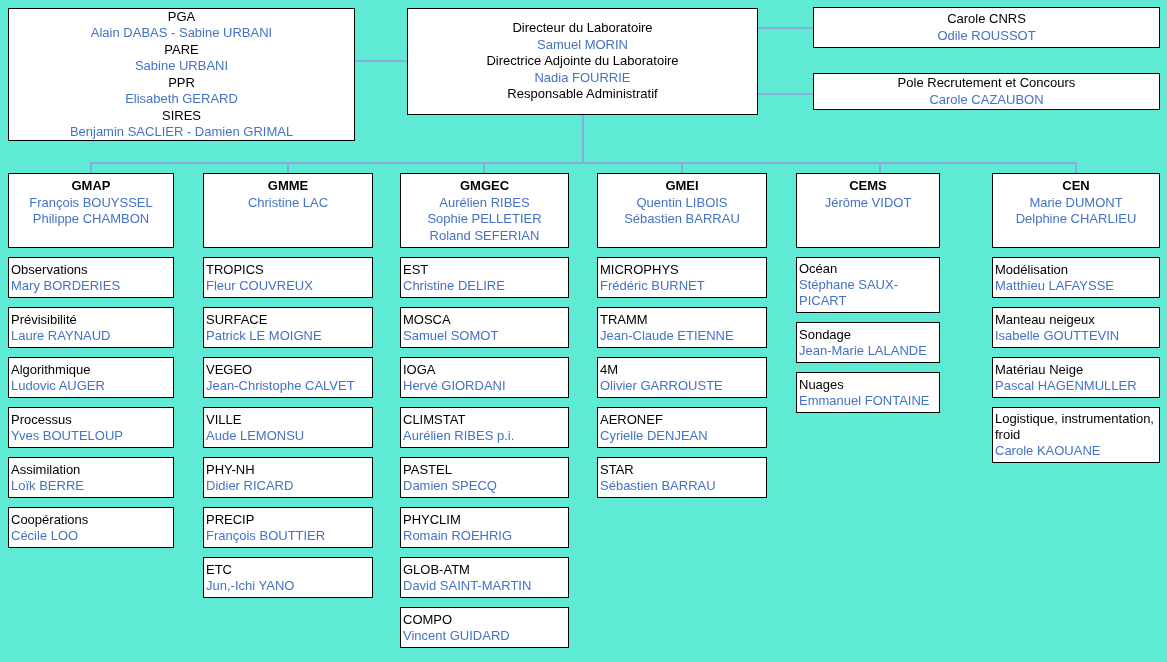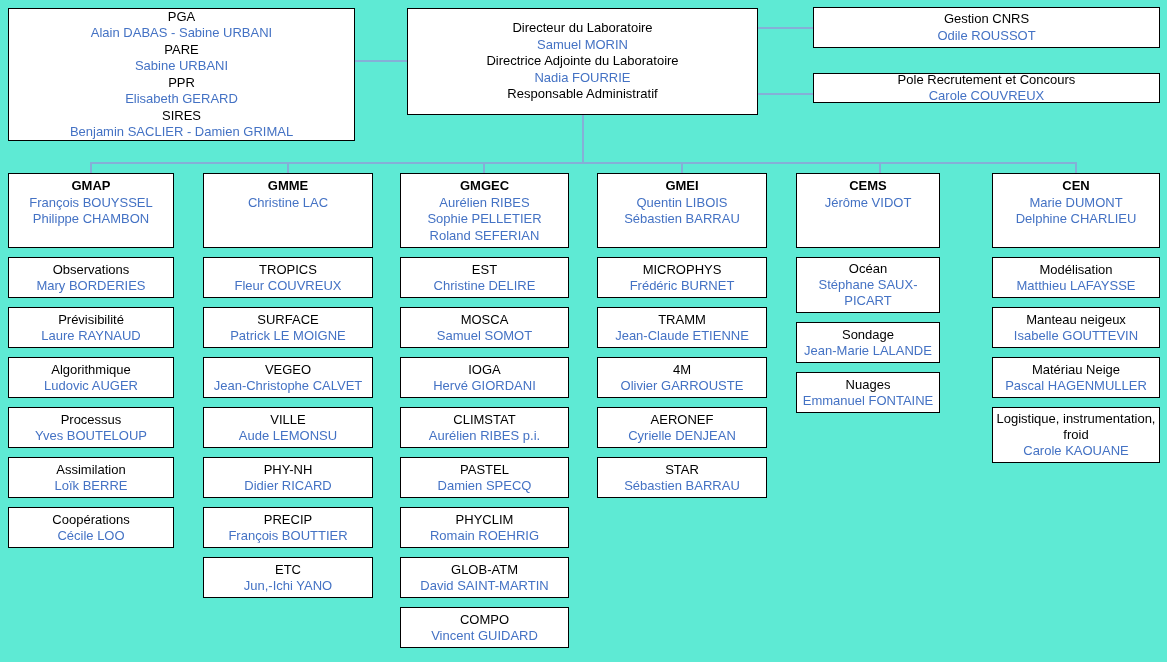--- a/index.html
+++ b/index.html
@@ -17,21 +17,21 @@
   .bl.name{color:#4472C4;}
   .bl.title{color:#000000;font-weight:bold;}
   .col{position:absolute;top:173px;}
   .dept-header{
     position:relative;border:1px solid #000000;background:#ffffff;height:75px;
     box-sizing:border-box;padding-top:4px;text-align:center;
   }
   .team{
     position:relative;border:1px solid #000000;background:#ffffff;margin-top:9px;
     min-height:41px;box-sizing:border-box;display:flex;flex-direction:column;
-    justify-content:center;text-align:center;padding:3px 2px;
+    justify-content:center;padding:3px 2px;
   }
   .team .bl{white-space:normal;line-height:16px;}
   .hline{position:absolute;height:2px;background:#85AFD7;}
   .vline{position:absolute;width:2px;background:#85AFD7;}
 </style>
 </head>
 <body>
 
 <div class="canvas">
 
@@ -58,26 +58,26 @@
       <div class="bl name">Benjamin SACLIER - Damien GRIMAL</div>
     </div>
   <div class="box top-box" id="top-box-1" style="left:407px;top:8px;width:351px;height:107px">
       <div class="bl label">Directeur du Laboratoire</div>
       <div class="bl name">Samuel MORIN</div>
       <div class="bl label">Directrice Adjointe du Laboratoire</div>
       <div class="bl name">Nadia FOURRIE</div>
       <div class="bl label">Responsable Administratif</div>
     </div>
   <div class="box top-box" id="top-box-2" style="left:813px;top:7px;width:347px;height:41px">
-      <div class="bl label">Gestion CNRS</div>
+      <div class="bl label">Carole CNRS</div>
       <div class="bl name">Odile ROUSSOT</div>
     </div>
-  <div class="box top-box" id="top-box-3" style="left:813px;top:73px;width:347px;height:30px">
+  <div class="box top-box" id="top-box-3" style="left:813px;top:73px;width:347px;height:37px">
       <div class="bl label">Pole Recrutement et Concours</div>
-      <div class="bl name">Carole COUVREUX</div>
+      <div class="bl name">Carole CAZAUBON</div>
     </div>
 
   <div id="columns">
       <div class="col" style="left: 8px; width: 166px;">
         <div class="dept-header">
           <div class="bl title">GMAP</div>
           <div class="bl name">François BOUYSSEL</div>
           <div class="bl name">Philippe CHAMBON</div>
         </div>
         <div class="team">

